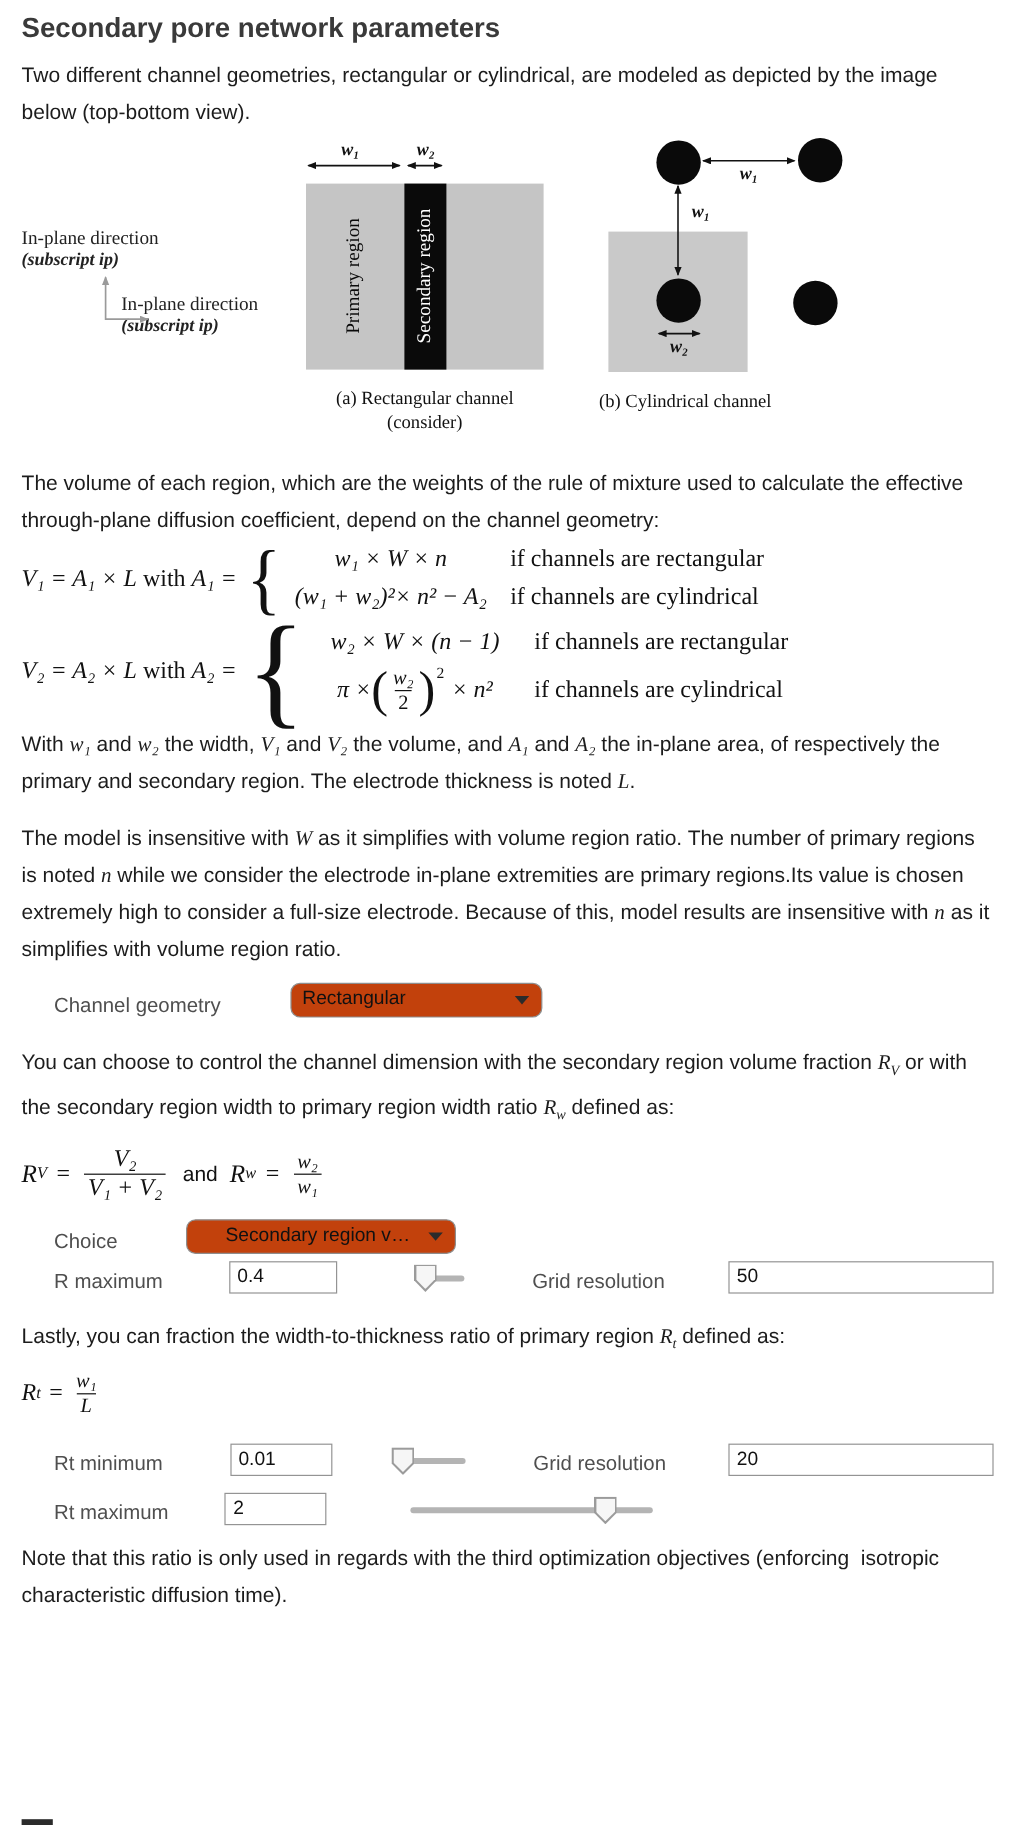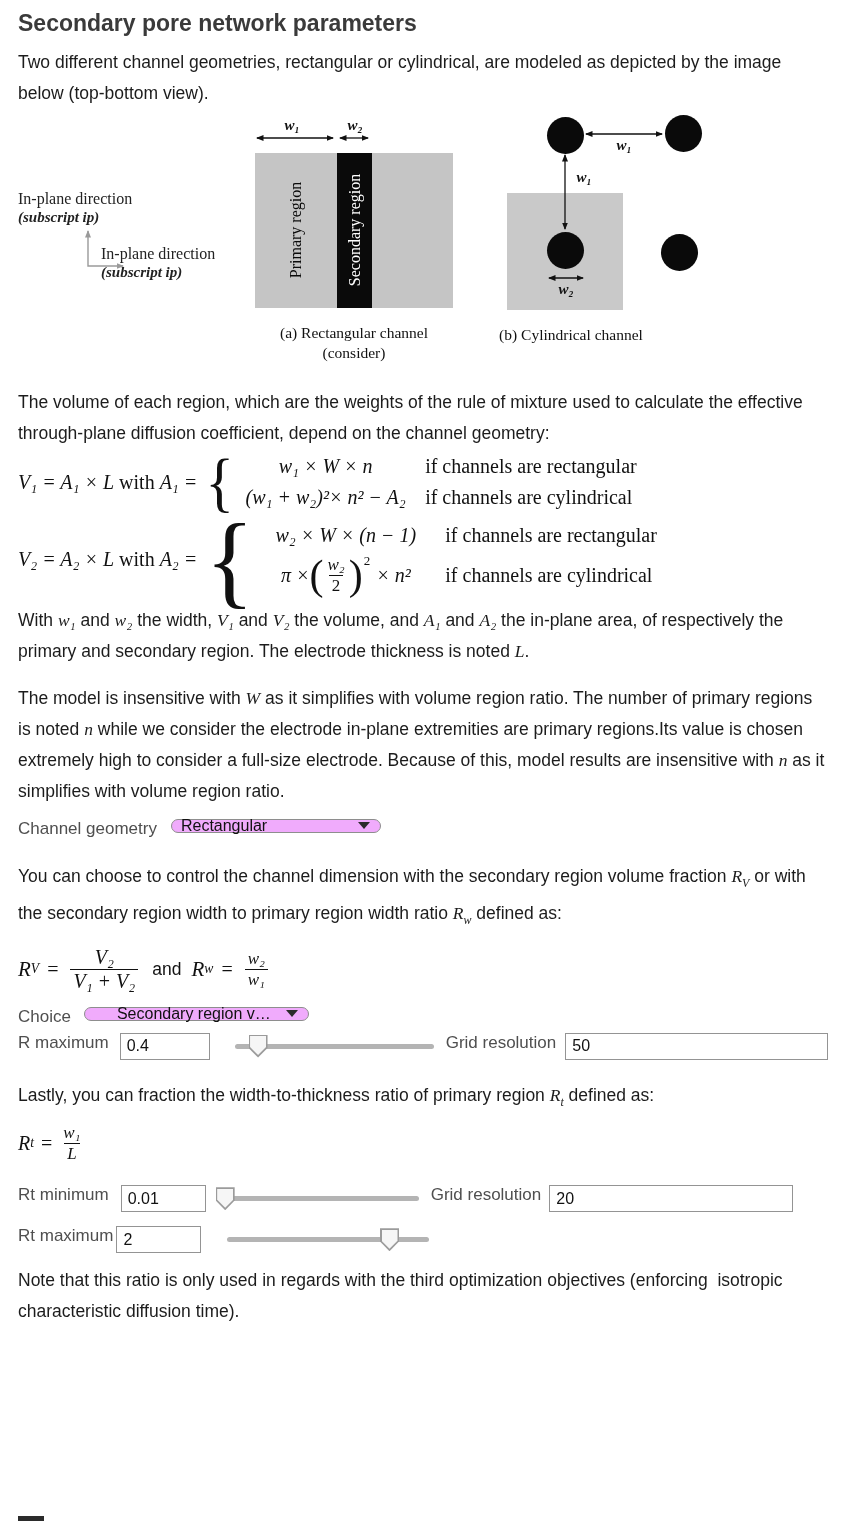--- a/index.html
+++ b/index.html
@@ -46,24 +46,24 @@
   .frac{display:inline-flex;flex-direction:column;align-items:center;vertical-align:middle;line-height:1.15;margin:0 4px;}
   .frac .den{border-top:1.4px solid #111;padding:0 3px;}
   .frac.small{font-size:17px;}
   .bigp{font-size:210%;font-weight:300;line-height:0.75;}
   .sup2{font-size:13px;position:relative;top:-14px;font-style:normal;margin-left:1px;}
   .eq-inline{display:flex;align-items:center;margin:4px 0 10px 0;}
   .eq-inline .word{font-family:"Liberation Sans",sans-serif;font-size:17.5px;margin:0 10px;}
   .eq-rt{margin-bottom:22px;}
 
   
-  .ctl-row{display:flex;align-items:flex-start;}
+  .ctl-row{display:flex;align-items:flex-end;margin-left:27px;gap:44px;}
   .ctl-label{color:#4f4f4f;font-size:17px;white-space:nowrap;}
   .dropdown{display:flex;align-items:center;justify-content:space-between;box-sizing:border-box;
-            background:#f0abfc;border:1px solid #8e8e8e;border-radius:8px;height:14px;
+            background:#c2410c;border:1px solid #8e8e8e;border-radius:8px;height:29px;
             padding:0 10px 0 9px;font-size:16px;color:#111;cursor:pointer;}
   .dd-value{white-space:nowrap;overflow:hidden;text-overflow:ellipsis;}
   .dd-caret{width:0;height:0;border-left:6px solid transparent;border-right:6px solid transparent;
             border-top:7px solid #2b2b2b;margin-left:8px;flex:0 0 auto;}
   .tinput{height:27px;box-sizing:border-box;border:1px solid #949494;background:#fff;
           font-family:"Liberation Sans",sans-serif;font-size:16px;color:#111;padding:2px 6px;}
   .slider{position:relative;height:26px;}
   .slider .track{position:absolute;left:0;right:0;top:11px;height:5px;background:#b4b4b4;border-radius:3px;}
   .handle{position:absolute;width:19px;height:23px;top:2px;margin-left:-9px;
           clip-path:polygon(0 0,100% 0,100% 58%,50% 100%,0 58%);background:#9b9b9b;}

